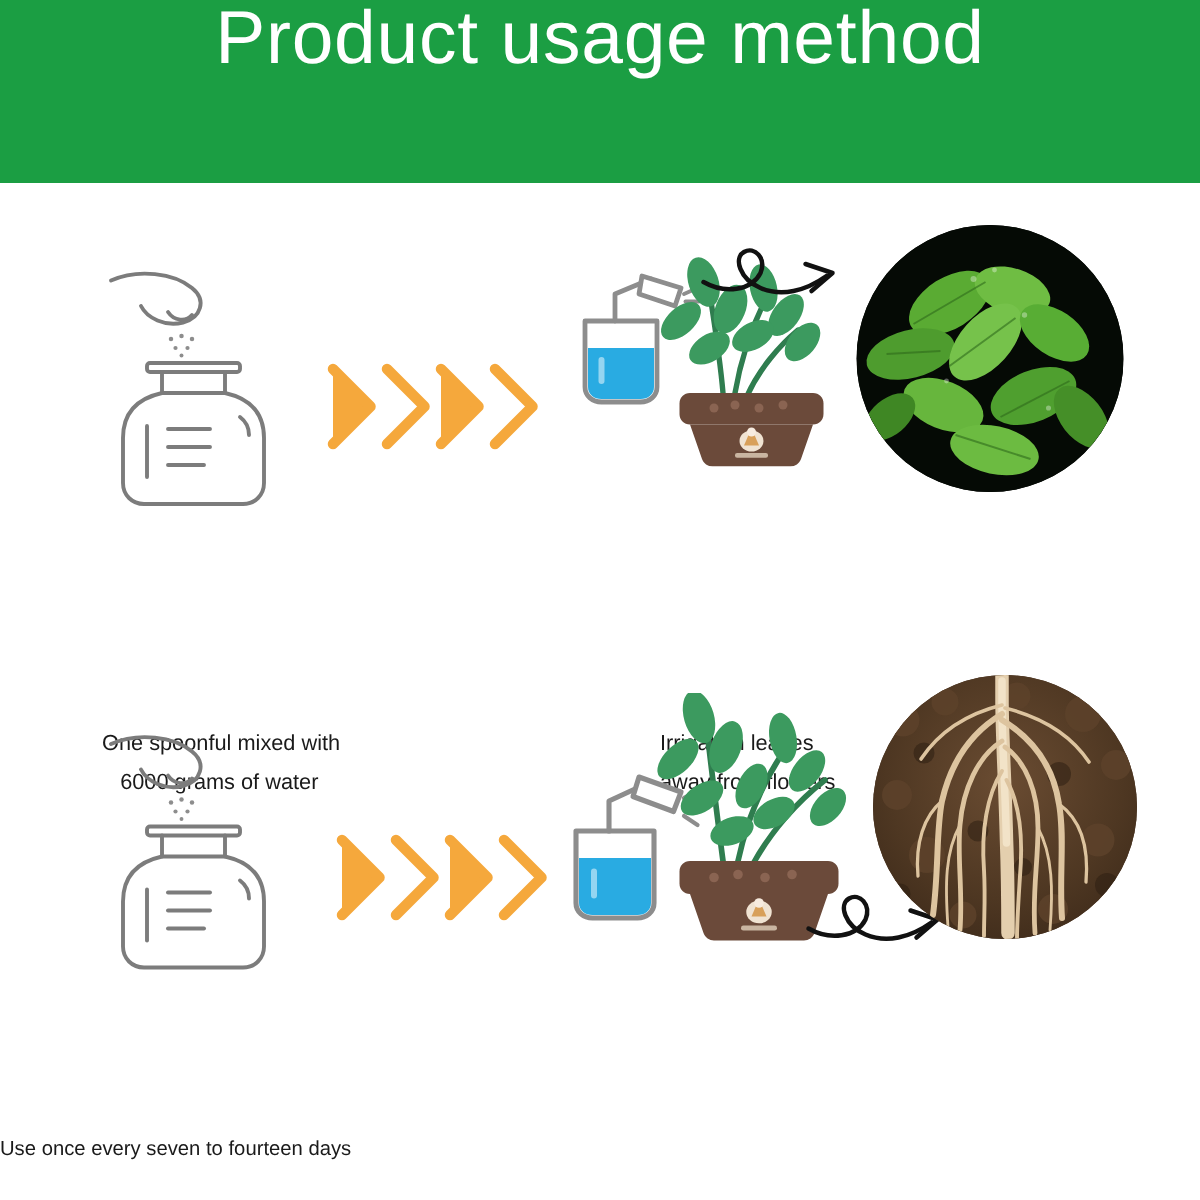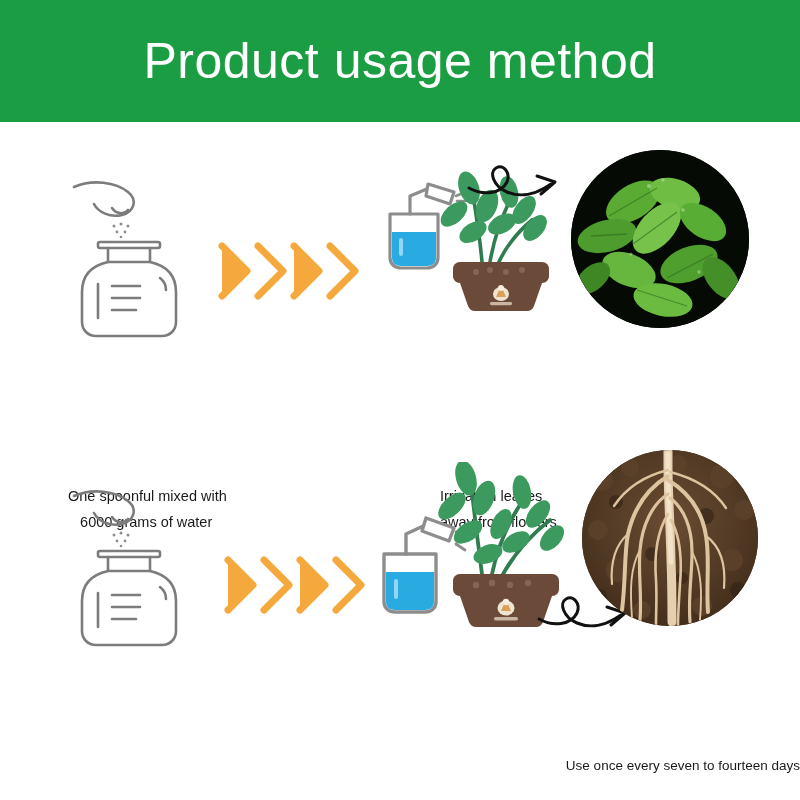--- a/index.html
+++ b/index.html
@@ -17,21 +17,20 @@
 
   
   .header {
     position: absolute;
     left: 0;
     top: 0;
     width: 800px;
     height: 122px;
     background: #1b9e43;
     display: flex;
-    align-items: center;
     justify-content: center;
   }
   .header-title {
     color: #ffffff;
     font-size: 50px;
     font-weight: 400;
     letter-spacing: 0.5px;
     line-height: 1;
     font-family: "Liberation Sans", sans-serif;
   }
@@ -96,21 +95,21 @@
     white-space: pre;
     font-family: "Liberation Sans", sans-serif;
   }
   .cap-a { left: 68px;  top: 355px; }
   .cap-b { left: 440px; top: 355px; }
 
   .footnote {
     position: absolute;
     left: 0; top: 758px;
     width: 800px;
-    text-align: right;
+    text-align: left;
     color: #1a1a1a;
     font-size: 13.5px;
     font-family: "Liberation Sans", sans-serif;
   }
 
   svg { display: block; }
 </style>
 </head>
 <body>
 

